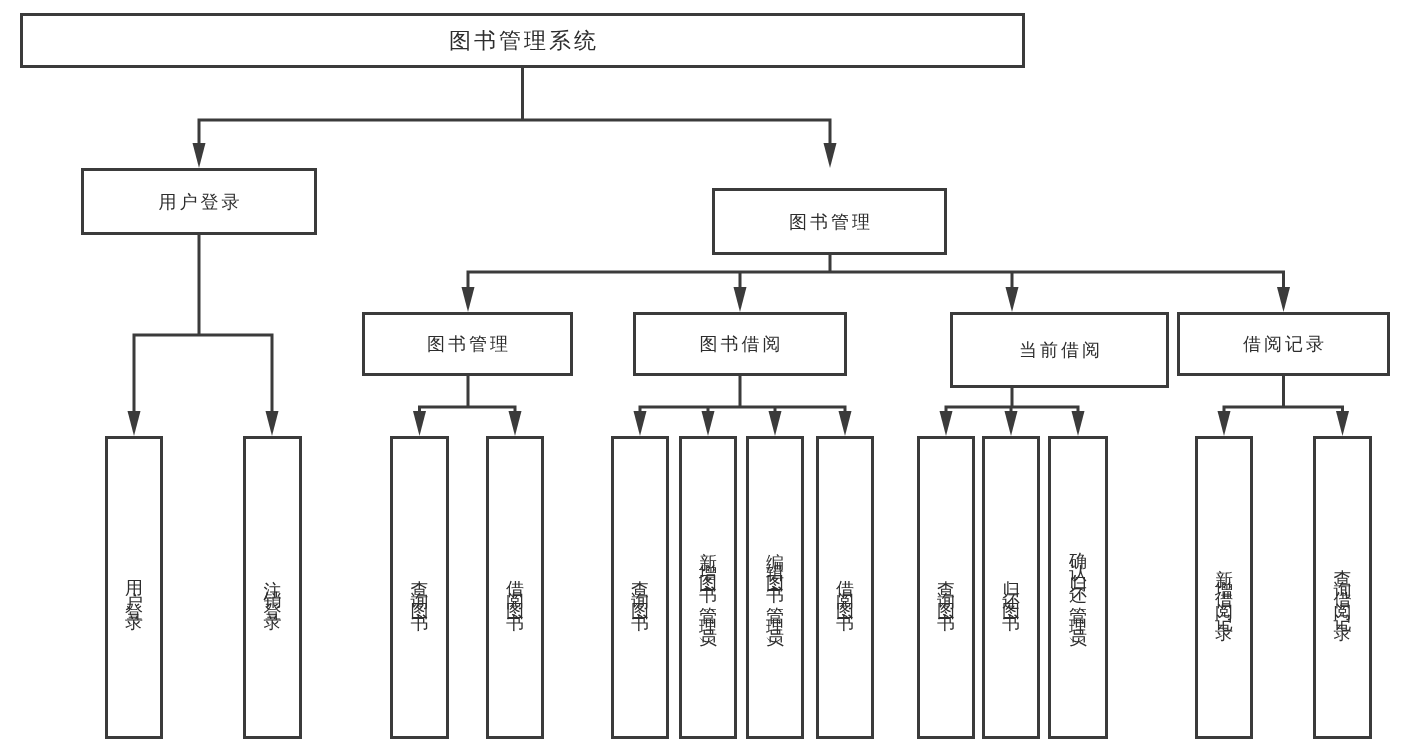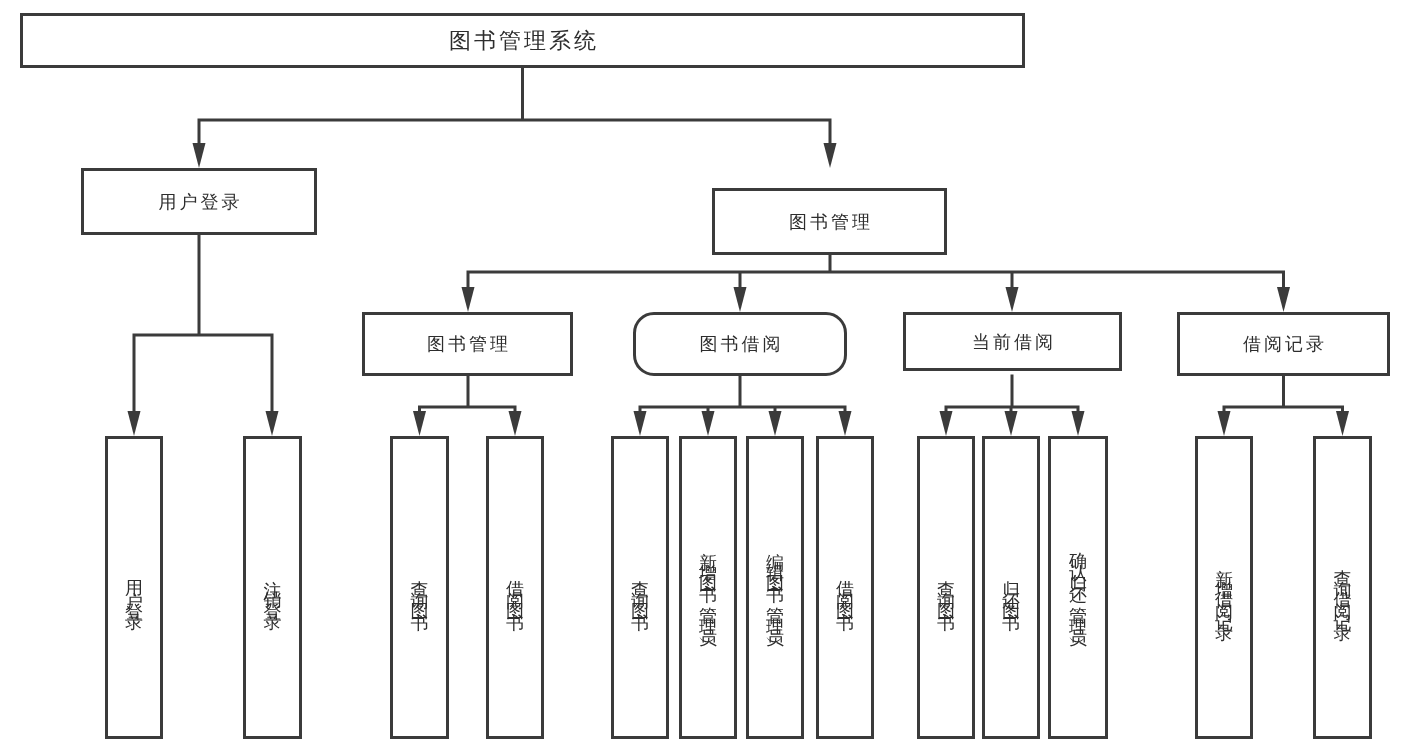--- a/index.html
+++ b/index.html
@@ -104,22 +104,22 @@
     <path class="arrow" d="M1217.5 411 L1230.5 411 L1224 436 Z"></path>
     <path class="arrow" d="M1336 411 L1349 411 L1342.5 436 Z"></path>
   </svg>
 
   <div class="box l1" style="left:20px; top:13px; width:1005px; height:55px;">图书管理系统</div>
 
   <div class="box" style="left:81px; top:168px; width:236px; height:67px;">用户登录</div>
   <div class="box" style="left:712px; top:168px; width:235px; height:67px;margin-top:20px;">图书管理</div>
 
   <div class="box" style="left:362px; top:312px; width:211px; height:64px;">图书管理</div>
-  <div class="box" style="left:633px; top:312px; width:214px; height:64px;border-radius:21px;">图书借阅</div>
-  <div class="box" style="left:903px; top:312px; width:219px; height:59px;">当前借阅</div>
+  <div class="box" style="left:633px; top:312px; width:214px; height:64px;">图书借阅</div>
+  <div class="box" style="left:950px; top:312px; width:219px; height:76px;">当前借阅</div>
   <div class="box" style="left:1177px; top:312px; width:213px; height:64px;text-align:center;">借阅记录</div>
 
   <div class="box vbox" style="left:105px; top:436px; width:58px; height:303px;">用户登录</div>
   <div class="box vbox" style="left:243px; top:436px; width:59px; height:303px;">注销登录</div>
 
   <div class="box vbox" style="left:390px; top:436px; width:59px; height:303px;">查询图书</div>
   <div class="box vbox" style="left:486px; top:436px; width:58px; height:303px;">借阅图书</div>
 
   <div class="box vbox" style="left:611px; top:436px; width:58px; height:303px;">查询图书</div>
   <div class="box vbox" style="left:679px; top:436px; width:58px; height:303px;">新增图书（管理员）</div>

